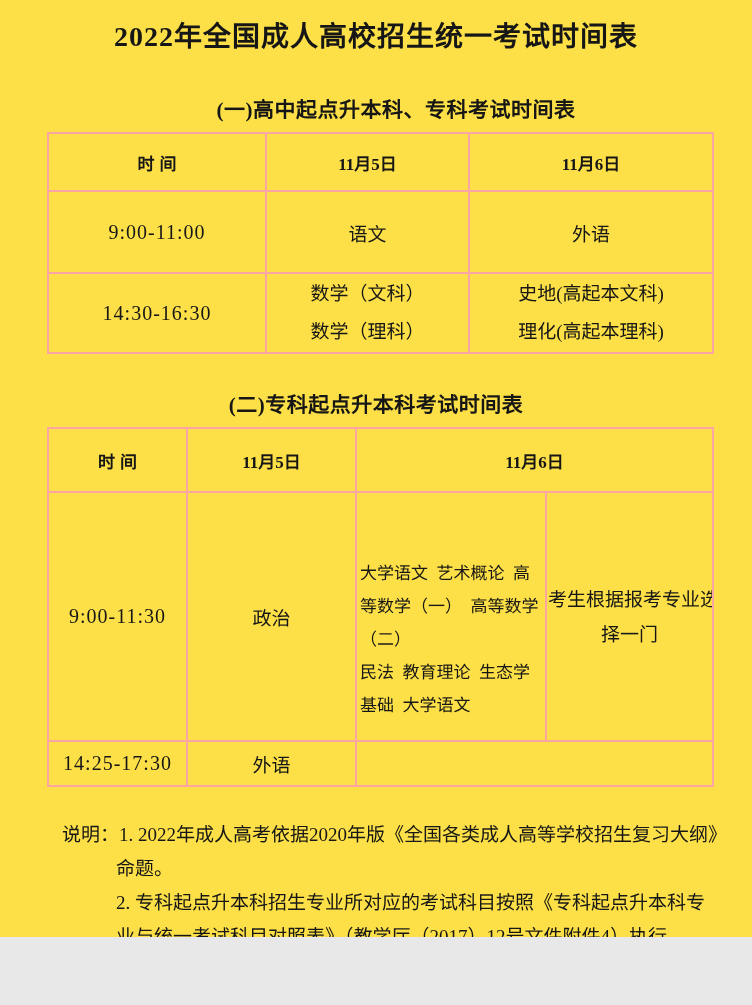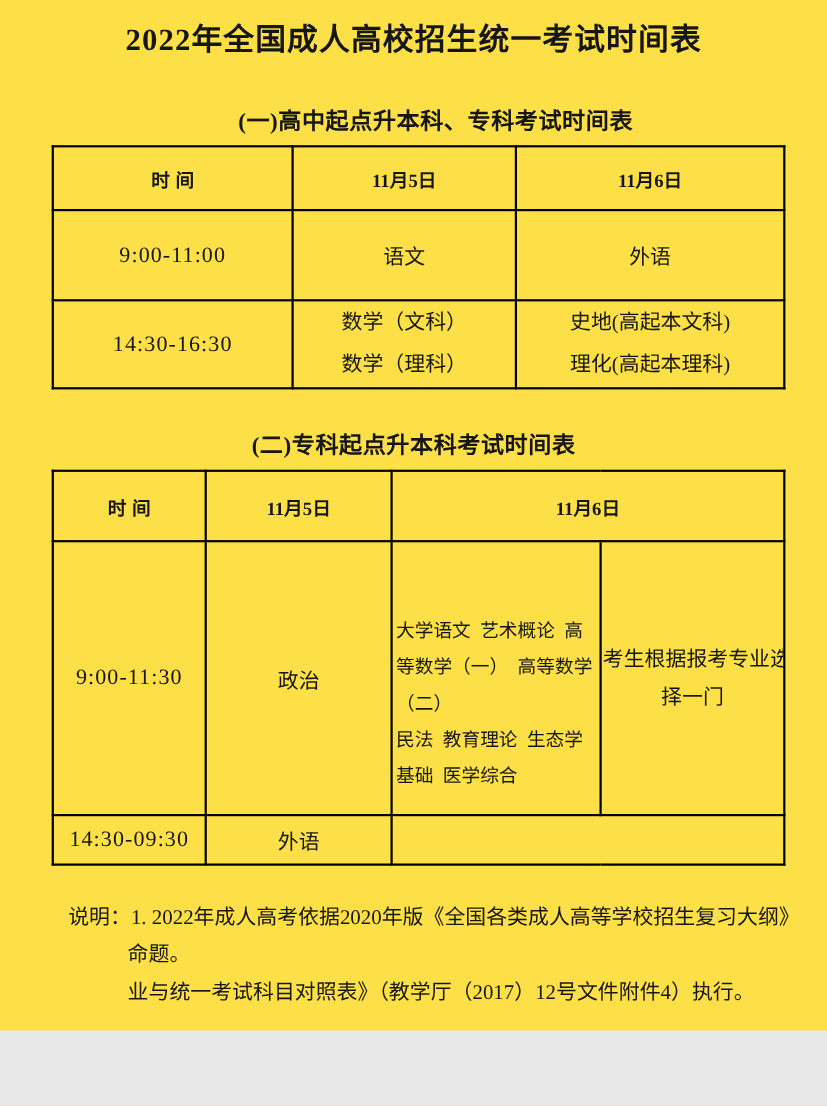--- a/index.html
+++ b/index.html
@@ -37,21 +37,21 @@
   #sec1-heading { top: 98px; margin-left: 20px; }
   #sec2-heading { top: 393px; }
   table {
     position: absolute;
     border-collapse: collapse;
     table-layout: fixed;
   }
   #table1 { left: 47px; top: 132px; width: 665px; }
   #table2 { left: 47px; top: 427px; width: 665px; }
   th, td {
-    border: 2px solid #000000;
+    border: 2px solid #fca5a5;
     text-align: center;
     vertical-align: middle;
     padding: 0;
     overflow: hidden;
   }
   th {
     font-weight: bold;
     font-size: 17px;
   }
   th.sp { letter-spacing: 5px; text-indent: 5px; }
@@ -146,34 +146,35 @@
       <th colspan="2">11月6日</th>
     </tr>
     <tr style="height:249px">
       <td class="time-cell">9:00-11:30</td>
       <td>政治</td>
       <td class="subjects-cell">
         <div class="cl">大学语文  艺术概论  高</div>
         <div class="cl">等数学（一）  高等数学</div>
         <div class="cl">（二）</div>
         <div class="cl">民法  教育理论  生态学</div>
-        <div class="cl">基础  医学综合</div>
+        <div class="cl">基础  大学语文</div>
       </td>
       <td class="choice-cell">
         <div class="cl">考生根据报考专业选</div>
         <div class="cl">择一门</div>
       </td>
     </tr>
     <tr style="height:45px">
-      <td class="time-cell">14:30-09:30</td>
+      <td class="time-cell">14:25-17:30</td>
       <td>外语</td>
       <td colspan="2"></td>
     </tr>
   </tbody>
     </table>
 
   <div class="notes">
     <div class="note-line">说明：1. 2022年成人高考依据2020年版《全国各类成人高等学校招生复习大纲》</div>
     <div class="note-line indent">命题。</div>
+    <div class="note-line indent">2. 专科起点升本科招生专业所对应的考试科目按照《专科起点升本科专</div>
     <div class="note-line indent">业与统一考试科目对照表》（教学厅（2017）12号文件附件4）执行。</div>
   </div>
 
 </div>
 
 </body></html>

